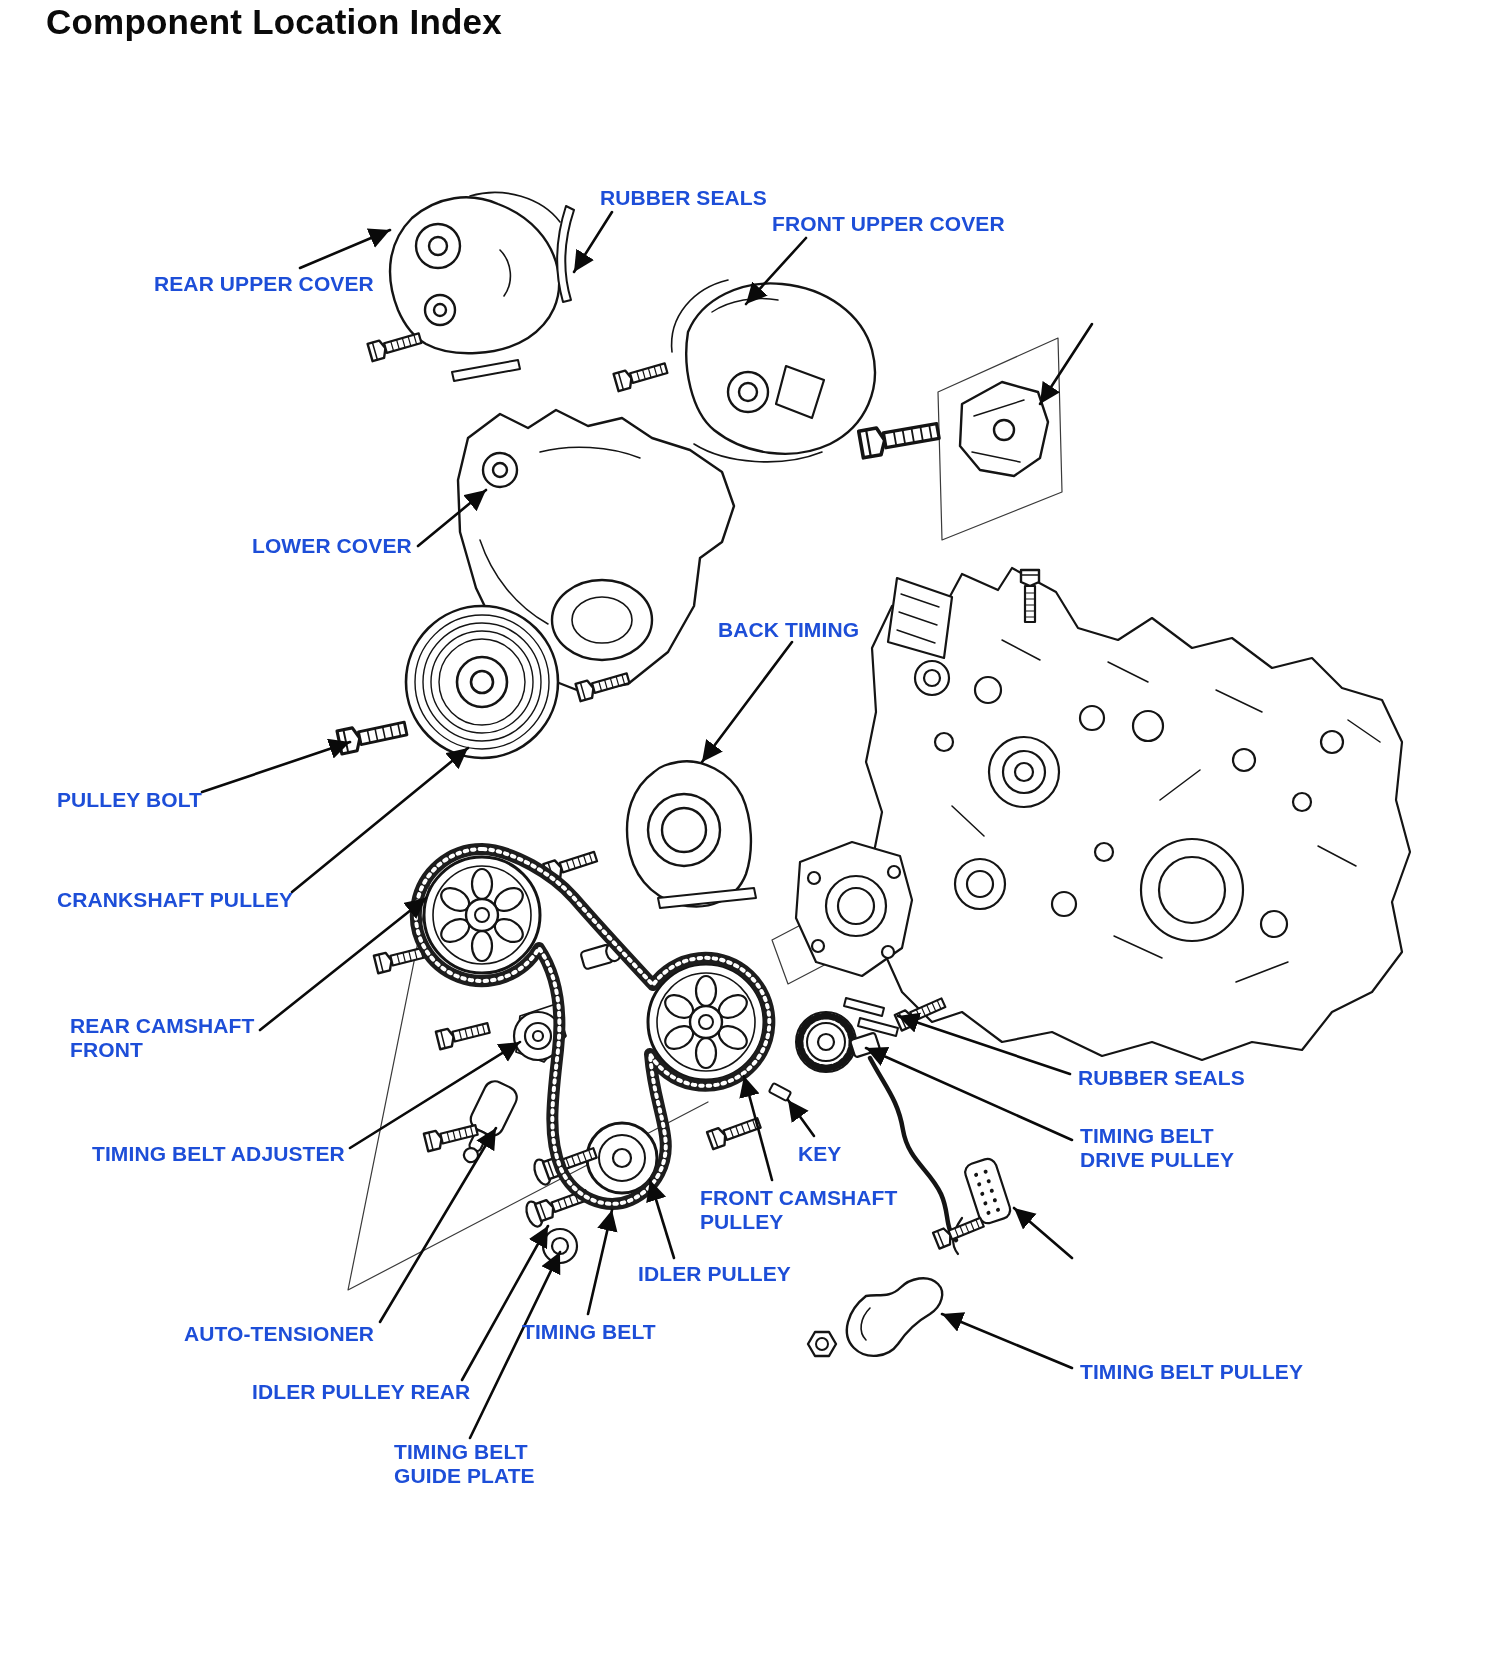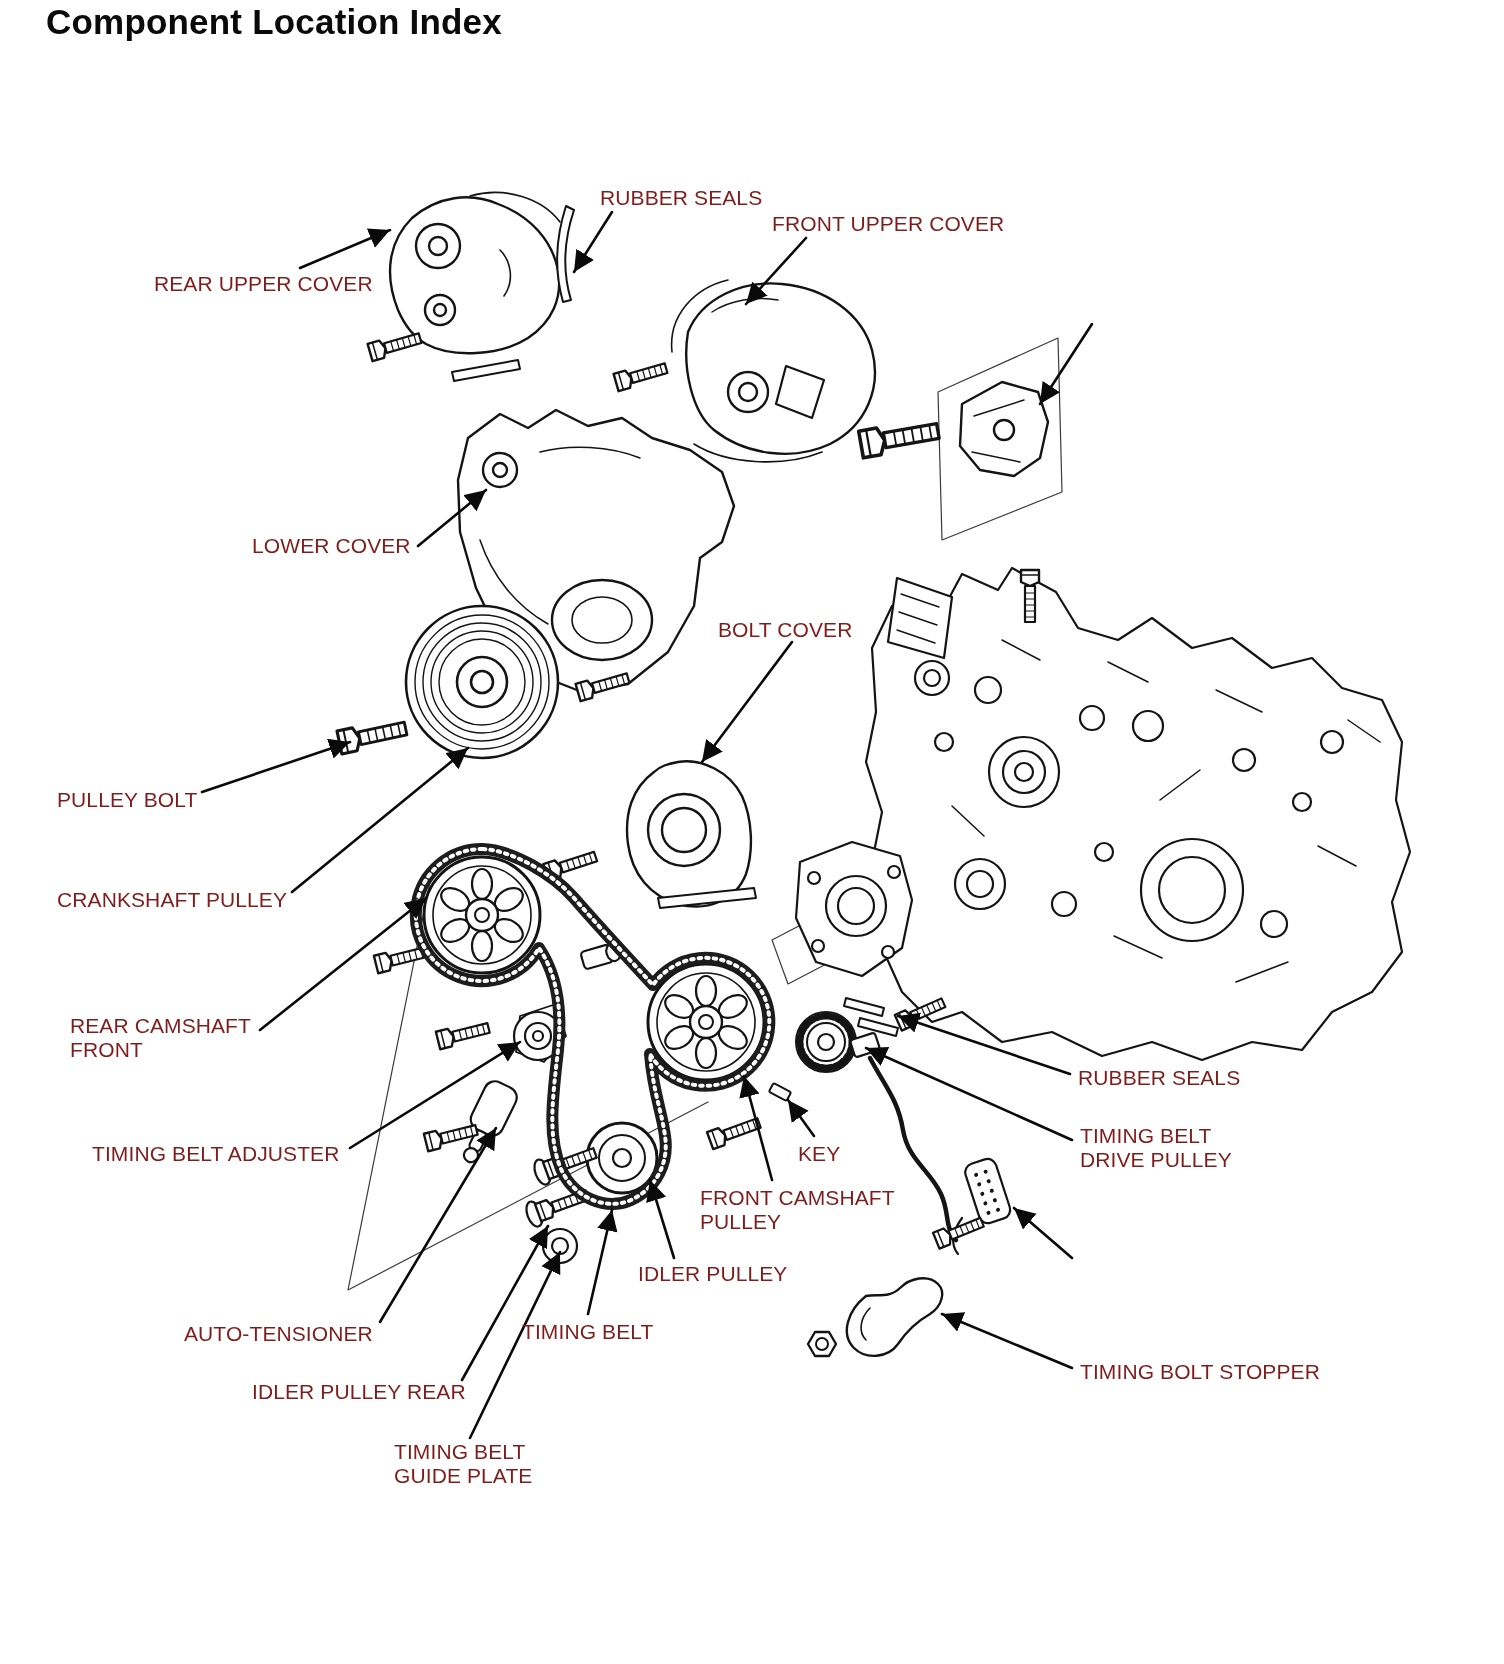--- a/index.html
+++ b/index.html
@@ -1,21 +1,21 @@
 <!DOCTYPE html>
 <html><head>
 <meta charset="utf-8">
 <style>
   html,body{margin:0;padding:0;background:#fff;}
   .page{position:relative;width:1504px;height:1664px;background:#fff;
         font-family:"Liberation Sans",sans-serif;overflow:hidden;color:#0b0b0b;}
   .title{position:absolute;left:46px;top:2px;margin:0;font-size:35px;font-weight:800;
          letter-spacing:.2px;color:#0a0a0a;}
-  .label{position:absolute;font-weight:400;font-size:21px;line-height:1.14;
-         white-space:pre-line;color:#7f1d1d;letter-spacing:.1px;}
+  .label{position:absolute;font-weight:700;font-size:21px;line-height:1.14;
+         white-space:pre-line;color:#1d4ed8;letter-spacing:.1px;}
   svg.art{position:absolute;left:0;top:0;stroke-linecap:round;stroke-linejoin:round;}
 </style>
 </head>
 <body>
 
 <div class="page">
   <h1 class="title">Component Location Index</h1>
 
   <svg class="art" width="1504" height="1664" viewBox="0 0 1504 1664">
     <defs>
@@ -281,32 +281,32 @@
       <line x1="462" y1="1380" x2="548" y2="1226" marker-end="url(#arr)"></line>
       <line x1="1072" y1="1368" x2="942" y2="1314" marker-end="url(#arr)"></line>
       <line x1="470" y1="1438" x2="560" y2="1252" marker-end="url(#arr)"></line>
     </g>
   </svg>
 
   <div class="label" style="left:600px;top:186px">RUBBER SEALS</div>
   <div class="label" style="left:772px;top:212px">FRONT UPPER COVER</div>
   <div class="label" style="left:154px;top:272px">REAR UPPER COVER</div>
   <div class="label" style="left:252px;top:534px">LOWER COVER</div>
-  <div class="label" style="left:718px;top:618px">BOLT COVER</div>
+  <div class="label" style="left:718px;top:618px">BACK TIMING</div>
   <div class="label" style="left:57px;top:788px">PULLEY BOLT</div>
   <div class="label" style="left:57px;top:888px">CRANKSHAFT PULLEY</div>
   <div class="label" style="left:70px;top:1014px">REAR CAMSHAFT
 FRONT</div>
   <div class="label" style="left:1078px;top:1066px">RUBBER SEALS</div>
   <div class="label" style="left:92px;top:1142px">TIMING BELT ADJUSTER</div>
   <div class="label" style="left:798px;top:1142px">KEY</div>
   <div class="label" style="left:1080px;top:1124px">TIMING BELT
 DRIVE PULLEY</div>
   <div class="label" style="left:700px;top:1186px">FRONT CAMSHAFT
 PULLEY</div>
   <div class="label" style="left:638px;top:1262px">IDLER PULLEY</div>
   <div class="label" style="left:184px;top:1322px">AUTO-TENSIONER</div>
   <div class="label" style="left:522px;top:1320px">TIMING BELT</div>
   <div class="label" style="left:252px;top:1380px">IDLER PULLEY REAR</div>
-  <div class="label" style="left:1080px;top:1360px">TIMING BOLT STOPPER</div>
+  <div class="label" style="left:1080px;top:1360px">TIMING BELT PULLEY</div>
   <div class="label" style="left:394px;top:1440px">TIMING BELT
 GUIDE PLATE</div>
 </div>
 
 </body></html>

